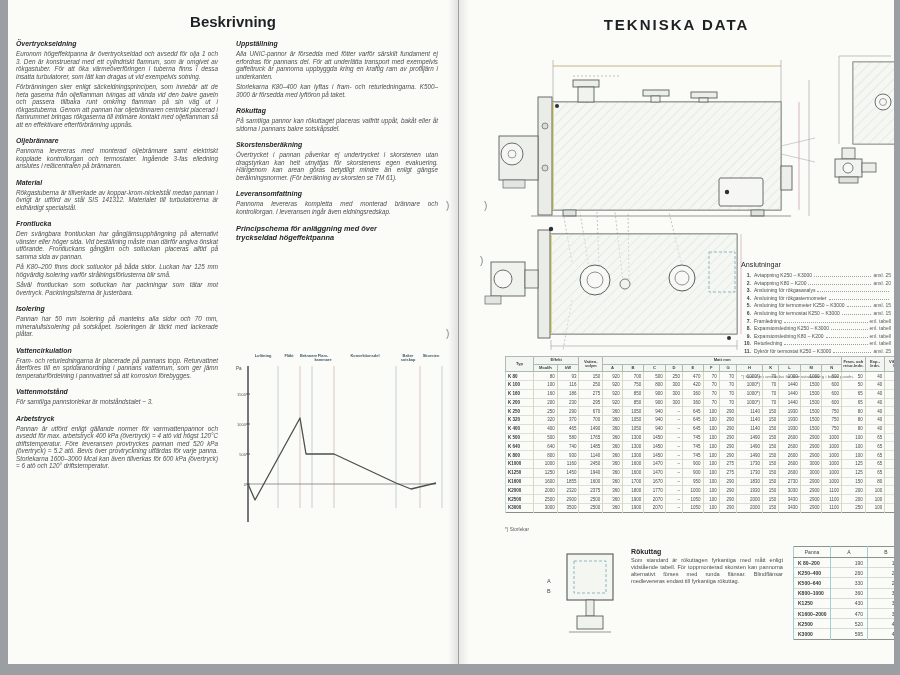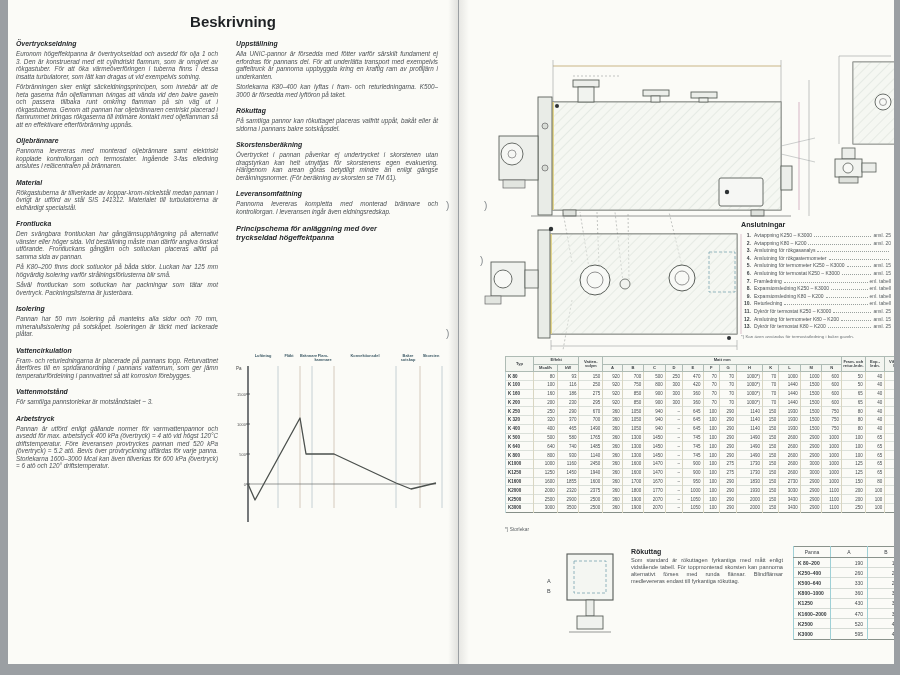--- a/index.html
+++ b/index.html
@@ -32,21 +32,21 @@
   #pressure-diagram{position:absolute;left:226px;top:352px;width:216px;height:182px;}
   .zone-label{position:absolute;top:2px;font-size:3.9px;line-height:4.4px;color:#3d5a66;
     text-align:center;font-weight:bold;}
   .ytick{position:absolute;font-size:4px;color:#555;width:12px;text-align:right;}
   .ylab{position:absolute;font-size:4.5px;color:#444;left:2px;top:14px;}
   
   svg{display:block;}
   .drw{position:absolute;}
   
   #ansl-block{position:absolute;left:282px;top:220px;width:150px;}
-  #ansl-heading{font-size:7.2px;font-weight:bold;color:#26292c;margin-bottom:3px;}
+  #ansl-heading{font-size:7.2px;font-weight:normal;color:#26292c;margin-bottom:3px;margin-top:40px;}
   .ansl-row{display:flex;font-size:5px;line-height:7.6px;color:#4b5054;align-items:baseline;}
   .ansl-num{width:10px;flex:none;text-align:right;padding-right:3px;font-weight:bold;color:#3e4347;}
   .ansl-label{flex:none;}
   .ansl-leader{flex:1;border-bottom:1px dotted #9aa19e;margin:0 2px 1.5px 2px;min-width:4px;}
   .ansl-dim{flex:none;color:#5a6064;}
   #ansl-footnote{font-size:4.4px;color:#6a7074;margin-top:3px;}
   
   #main-table-wrap{position:absolute;left:46px;top:356px;width:389px;height:168px;overflow:hidden;}
   table{border-collapse:collapse;table-layout:fixed;}
   #main-table{width:402px;border:1px solid #868f88;}
@@ -201,20 +201,21 @@
       <polyline points="14,132 21,148 66,66 72,102 100,102 162,131 177,137 202,131" fill="none" stroke="#4b504d" stroke-width="1.3" stroke-linejoin="round"></polyline>
     </svg>
   </div>
 
   <div class="bind-mark" style="left:438px;top:200px;">)</div>
   <div class="bind-mark" style="left:438px;top:328px;">)</div>
   <div class="gutter-shadow-l"></div>
 </div>
 
 <div class="page" id="page-right">
+  <div class="page-title" id="title-right">TEKNISKA DATA</div>
 
   <svg class="drw" style="left:22px;top:50px;" width="340" height="168" viewBox="0 0 340 168">
     <defs>
       <pattern id="hatchA" width="7" height="7" patternUnits="userSpaceOnUse" patternTransform="rotate(45)">
         <line x1="0" y1="0" x2="0" y2="7" stroke="#c3cec6" stroke-width="1"></line>
       </pattern>
     </defs>
 
     <line x1="72" y1="16" x2="300" y2="16" stroke="#b59a55" stroke-width="0.7"></line>
     <line x1="72" y1="10" x2="72" y2="52" stroke="#9aa0a0" stroke-width="0.6"></line>

